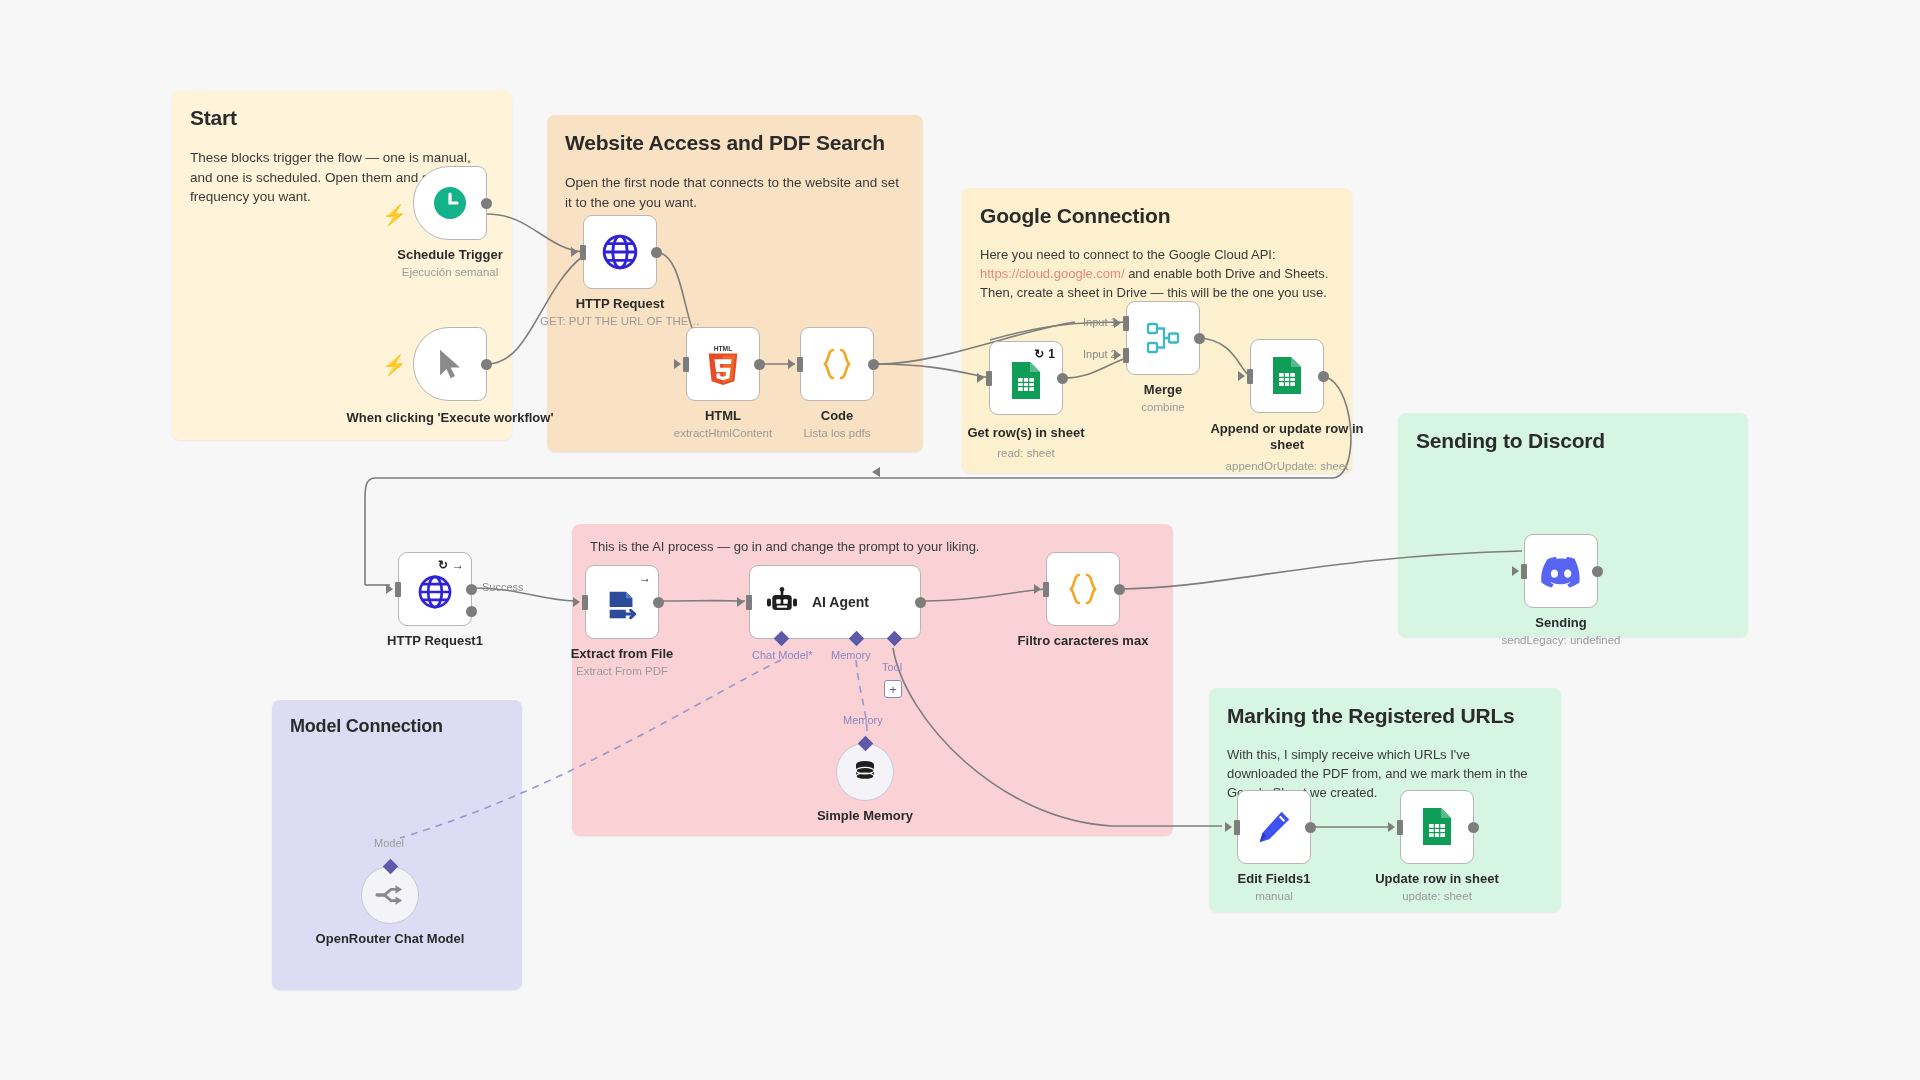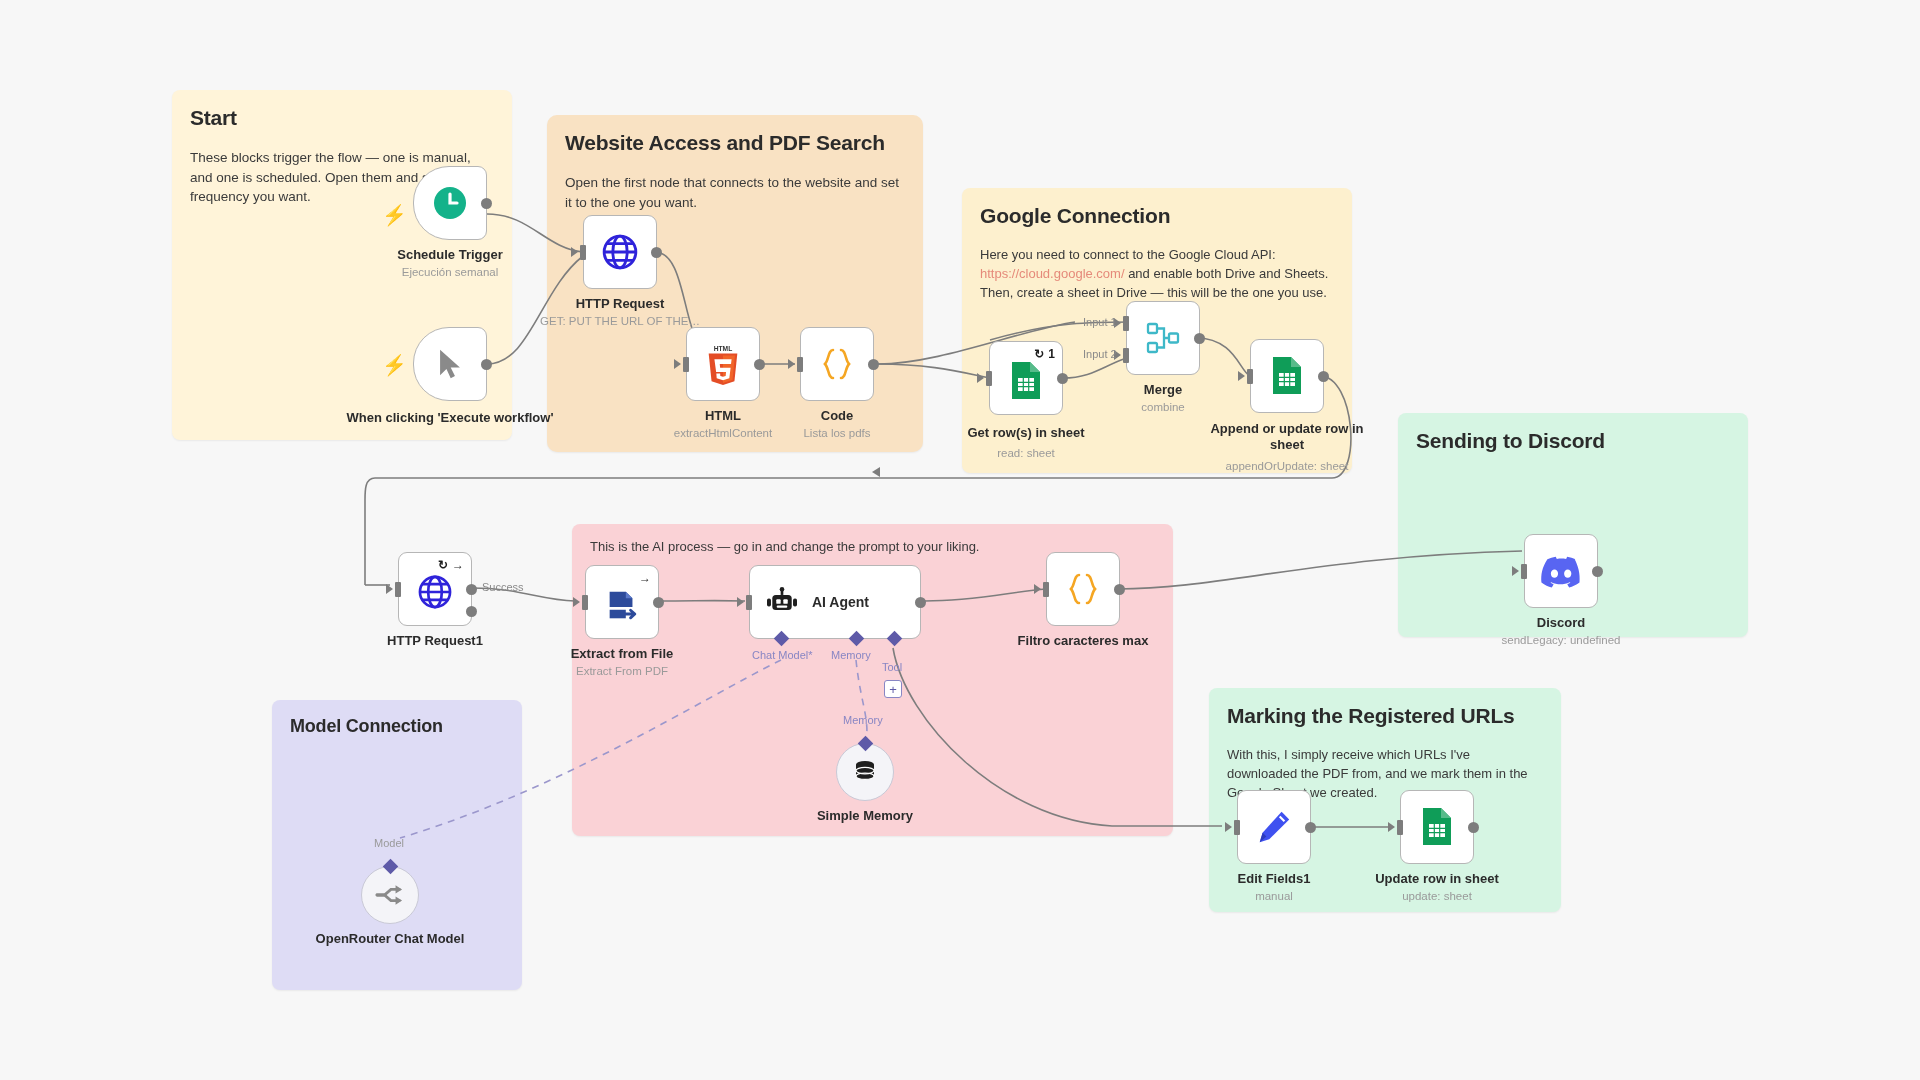--- a/index.html
+++ b/index.html
@@ -22,21 +22,21 @@
     font-size: 21px; font-weight: 700; color: #2B2B2B;
     letter-spacing: -.2px; margin-bottom: 18px;
   }
   .sticky p {
     font-size: 13.5px; line-height: 1.45; color: #3A3A3A;
   }
   .sticky p.small { font-size: 13px; }
   .sticky a { color: #E58A7A; text-decoration: none; }
 
   .note-yellow { background: #FFF4D9; }
-  .note-orange { background: #F9E2C3; border-radius: 10px; }
+  .note-orange { background: #F9E2C3; }
   .note-yellow2 { background: #FDF0CE; }
   .note-green  { background: #D6F5E3; }
   .note-pink   { background: #FAD2D6; }
   .note-purple { background: #DEDCF5; }
 
   
   #edges { position: absolute; inset: 0; width: 1920px; height: 1080px; pointer-events: none; }
 
   
   .node {
@@ -323,21 +323,21 @@
     <div class="node-sub" style="top:120px;">appendOrUpdate: sheet</div>
   </div>
 
   <div class="node" style="left:1524px; top:534px;">
     <svg class="ic" width="42" height="34" viewBox="0 0 50 38">
       <path d="M42.3 5.1 C39.2 3.6 35.9 2.6 32.4 2 c-.4.8-.9 1.8-1.3 2.6 -3.7-.6-7.4-.6-11.1 0 -.4-.9-.9-1.9-1.3-2.6 -3.5.6-6.8 1.6-9.9 3.1 C2.5 14.5 .9 23.6 1.7 32.6 5.8 35.7 9.9 37.5 13.9 38.7 c.9-1.2 1.7-2.5 2.3-3.9 -1.3-.5-2.5-1.1-3.7-1.8 .3-.2.6-.5.9-.7 7.1 3.3 14.9 3.3 21.9 0 .3.2.6.5.9.7 -1.2.7-2.4 1.3-3.7 1.8 .7 1.4 1.5 2.7 2.3 3.9 4.1-1.3 8.2-3.1 12.2-6.1 1-10.4-1.6-19.4-5.7-27.5 Z M17.2 27.1 c-2.4 0-4.3-2.2-4.3-4.9 0-2.7 1.9-4.9 4.3-4.9 2.4 0 4.4 2.2 4.3 4.9 0 2.7-1.9 4.9-4.3 4.9 Z M33 27.1 c-2.4 0-4.3-2.2-4.3-4.9 0-2.7 1.9-4.9 4.3-4.9 2.4 0 4.4 2.2 4.3 4.9 0 2.7-1.9 4.9-4.3 4.9 Z" fill="#5865F2"></path>
     </svg>
     <div class="arrow-in"></div>
     <div class="port in"></div>
     <div class="port out"></div>
-    <div class="node-title">Discord</div>
+    <div class="node-title">Sending</div>
     <div class="node-sub" style="top:99px;">sendLegacy: undefined</div>
   </div>
 
   <div class="node" style="left:398px; top:552px;">
     <div class="badge-row">
       <span>↻</span>
         <span>→</span>
     </div>
     <svg class="ic" width="38" height="38" viewBox="0 0 24 24" style="margin-top:6px">
       <circle cx="12" cy="12" r="9.5" fill="none" stroke="#2F23DA" stroke-width="1.7"></circle>

